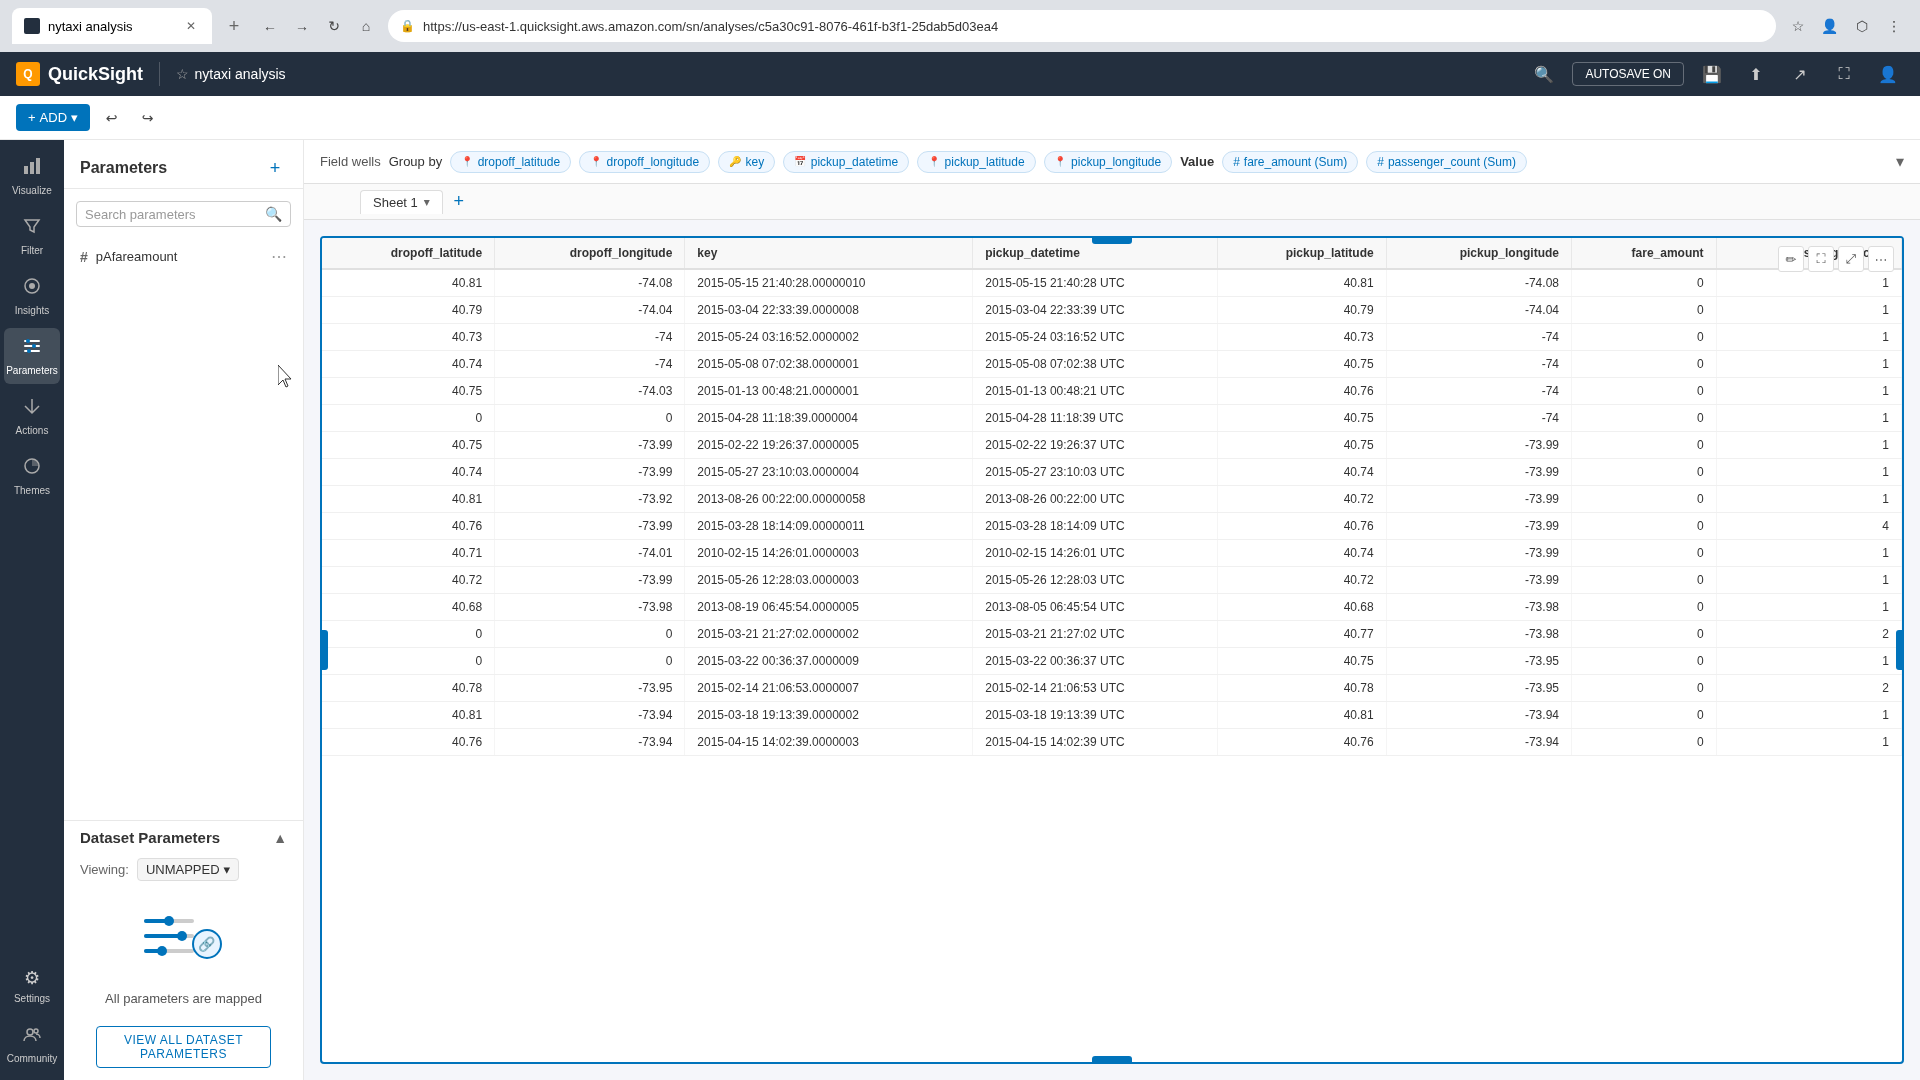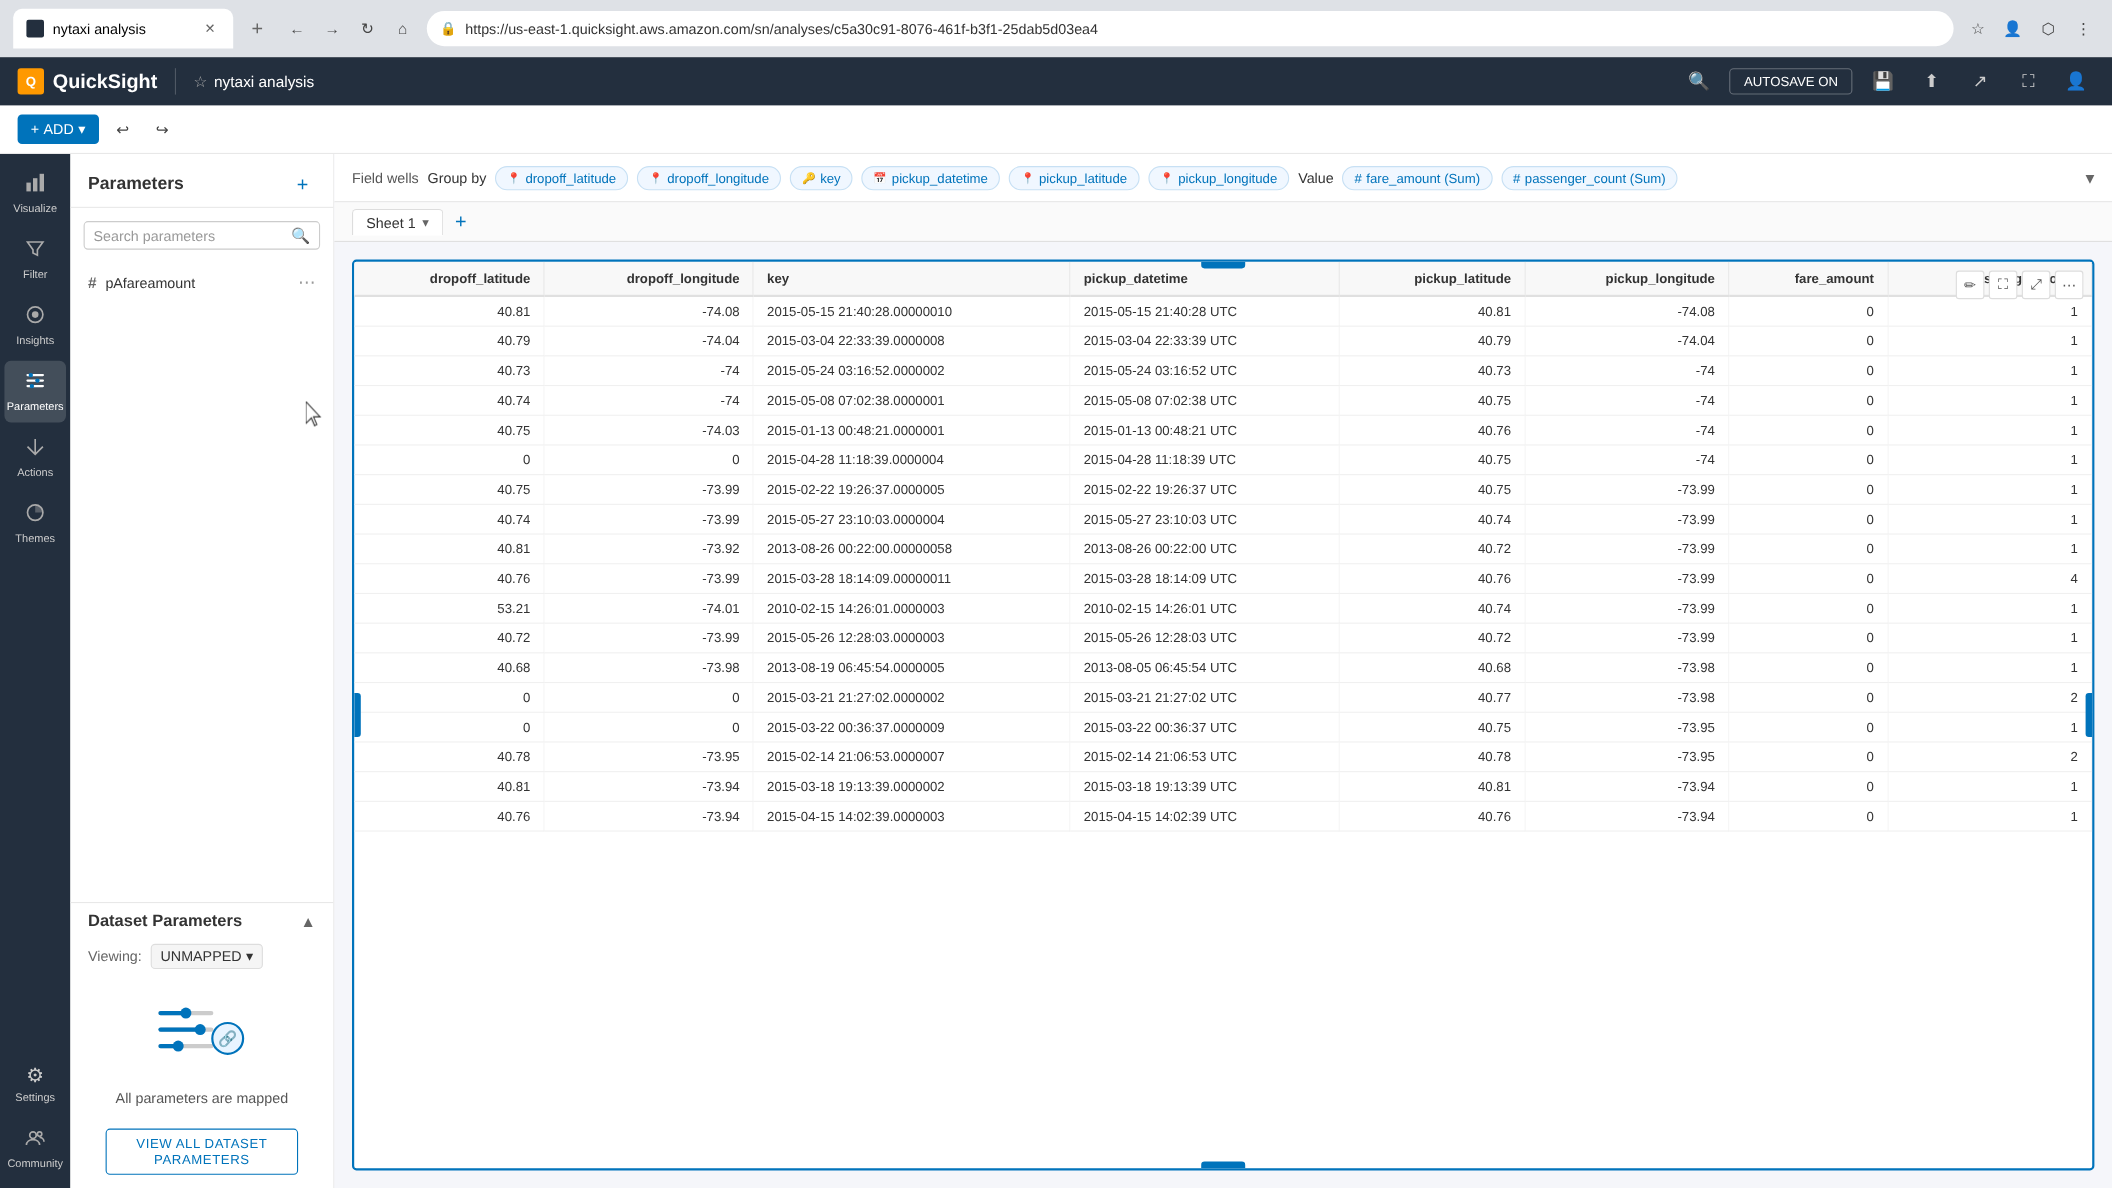--- a/index.html
+++ b/index.html
@@ -72,27 +72,27 @@
 
     
     .content-area { flex: 1; display: flex; flex-direction: column; background: #f5f6fa; }
 
     
     .field-wells-bar { background: white; border-bottom: 1px solid #e0e0e0; display: flex; align-items: center; min-height: 44px; padding: 0 16px; gap: 8px; flex-wrap: wrap; }
     .field-wells-label { font-size: 13px; color: #555; font-weight: 500; white-space: nowrap; }
     .group-by-label { font-size: 13px; color: #333; font-weight: 500; white-space: nowrap; }
     .field-pill { display: flex; align-items: center; gap: 4px; background: #f0f7ff; border: 1px solid #c7e0f4; border-radius: 12px; padding: 3px 10px; font-size: 12px; color: #0073bb; white-space: nowrap; cursor: pointer; }
     .field-pill .pill-icon { font-size: 10px; }
-    .value-label { font-size: 13px; color: #333; font-weight: 400; }
+    .value-label { font-size: 13px; color: #333; font-weight: 700; }
     .value-pill { display: flex; align-items: center; gap: 4px; background: #f0f7ff; border: 1px solid #c7e0f4; border-radius: 12px; padding: 3px 10px; font-size: 12px; color: #0073bb; white-space: nowrap; }
     .expand-btn { margin-left: auto; color: #666; cursor: pointer; font-size: 16px; }
 
     
     .sheets-bar { background: #fafafa; border-bottom: 1px solid #e0e0e0; display: flex; align-items: center; padding: 0 16px; height: 36px; gap: 4px; }
-    .sheet-tab { display: flex; align-items: center; gap: 6px; background: white; border: 1px solid #ddd; border-radius: 4px 4px 0 0; padding: 4px 12px; font-size: 13px; color: #333; cursor: pointer; border-bottom: none; }
+    .sheet-tab { display: flex; align-items: center; gap: 6px; background: white; border: 1px solid #ddd; border-radius: 4px 4px 0 0; padding: 4px 12px; font-size: 13px; color: #333; cursor: pointer; border-bottom: none; margin-left: 40px; }
     .sheet-dropdown { font-size: 12px; color: #666; }
     .add-sheet-btn { width: 24px; height: 24px; display: flex; align-items: center; justify-content: center; color: #0073bb; cursor: pointer; font-size: 18px; border: none; background: transparent; }
 
     
     .table-container { flex: 1; padding: 16px; overflow: hidden; }
     .table-wrapper { background: white; border: 2px solid #0073bb; border-radius: 4px; height: 100%; overflow: hidden; position: relative; }
     .table-toolbar { position: absolute; top: 8px; right: 8px; display: flex; gap: 4px; z-index: 10; }
     .table-tool-btn { width: 26px; height: 26px; border: 1px solid #ddd; background: white; border-radius: 3px; display: flex; align-items: center; justify-content: center; cursor: pointer; font-size: 13px; color: #555; }
 
     
@@ -471,21 +471,21 @@
                   <td class="number">40.76</td>
                   <td class="number">-73.99</td>
                   <td>2015-03-28 18:14:09.00000011</td>
                   <td>2015-03-28 18:14:09 UTC</td>
                   <td class="number">40.76</td>
                   <td class="number">-73.99</td>
                   <td class="number">0</td>
                   <td class="number">4</td>
                 </tr>
                 <tr>
-                  <td class="number">53.21</td>
+                  <td class="number">40.71</td>
                   <td class="number">-74.01</td>
                   <td>2010-02-15 14:26:01.0000003</td>
                   <td>2010-02-15 14:26:01 UTC</td>
                   <td class="number">40.74</td>
                   <td class="number">-73.99</td>
                   <td class="number">0</td>
                   <td class="number">1</td>
                 </tr>
                 <tr>
                   <td class="number">40.72</td>

